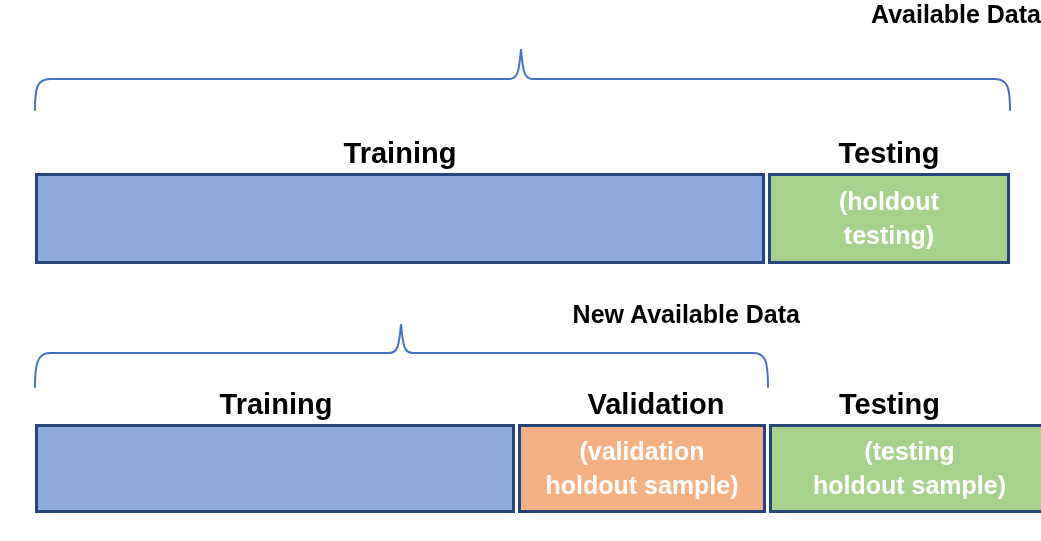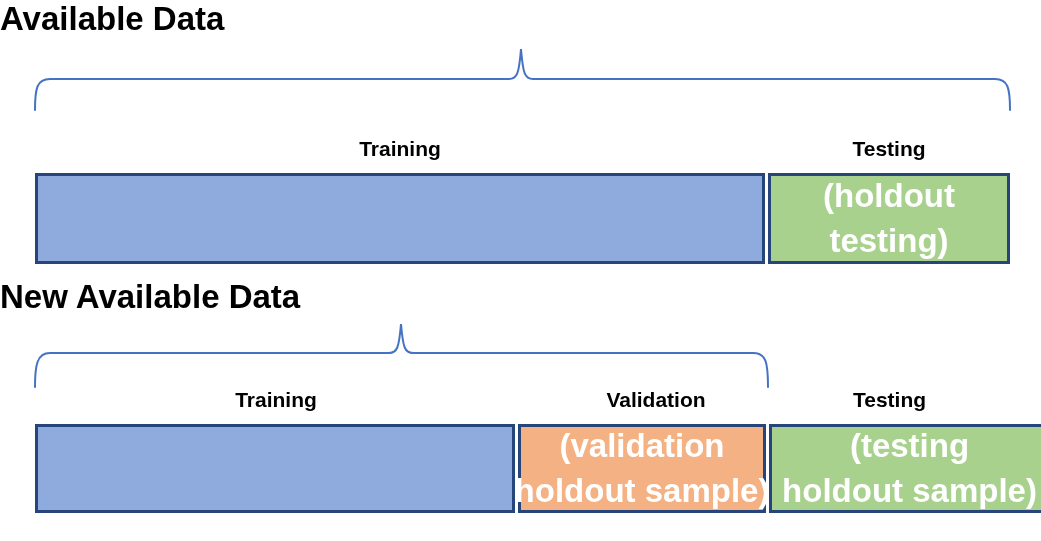--- a/index.html
+++ b/index.html
@@ -15,39 +15,39 @@
   html,body{margin:0;padding:0;background:var(--background);}
   .canvas{
     position:relative;
     width:1041px;height:541px;
     background:var(--background);
     font-family:"Liberation Sans", sans-serif;
     overflow:hidden;
   }
   .abs{position:absolute;}
   .title{
-    font-size:33px;font-weight:700;color:var(--label-text);
-    text-align:left;white-space:nowrap;
+    font-size:25px;font-weight:700;color:var(--label-text);
+    text-align:right;white-space:nowrap;
   }
   .seg-label{
-    font-size:21px;font-weight:700;color:var(--label-text);
+    font-size:29px;font-weight:700;color:var(--label-text);
     text-align:center;white-space:nowrap;
   }
   .bar{
     box-sizing:border-box;
     border:3px solid var(--bar-border);
     display:flex;flex-direction:column;
     align-items:center;justify-content:center;
   }
   .bar-training{background:var(--training-fill);}
   .bar-validation{background:var(--validation-fill);}
   .bar-testing{background:var(--testing-fill);}
   .bar-text{
     color:var(--bar-text);
-    font-size:33px;font-weight:700;line-height:1.35;
+    font-size:25px;font-weight:700;line-height:1.35;
     text-align:center;white-space:nowrap;
   }
   svg.brace-layer{position:absolute;left:0;top:0;pointer-events:none;}
   .brace-path{fill:none;stroke:var(--brace-stroke);stroke-width:2;stroke-linecap:round;}
 </style>
 </head>
 <body>
 
 <div class="canvas">
 
@@ -60,21 +60,21 @@
 
   <div class="abs seg-label" style="left:35px;top:137px;width:730px;">Training</div>
   <div class="abs seg-label" style="left:768px;top:137px;width:242px;">Testing</div>
 
   <div class="abs bar bar-training" style="left:35px;top:173px;width:730px;height:91px;"></div>
   <div class="abs bar bar-testing" style="left:768px;top:173px;width:242px;height:91px;">
     <div class="bar-text">(holdout</div>
     <div class="bar-text">testing)</div>
   </div>
 
-  <div class="abs title" style="left:0;top:278px;width:800px;">New Available Data</div>
+  <div class="abs title" style="left:0;top:300px;width:800px;">New Available Data</div>
 
   <div class="abs seg-label" style="left:35px;top:388px;width:482px;">Training</div>
   <div class="abs seg-label" style="left:532px;top:388px;width:248px;">Validation</div>
   <div class="abs seg-label" style="left:769px;top:388px;width:241px;">Testing</div>
 
   <div class="abs bar bar-training" style="left:35px;top:424px;width:480px;height:89px;"></div>
   <div class="abs bar bar-validation" style="left:518px;top:424px;width:248px;height:89px;">
     <div class="bar-text">(validation</div>
     <div class="bar-text">holdout sample)</div>
   </div>

